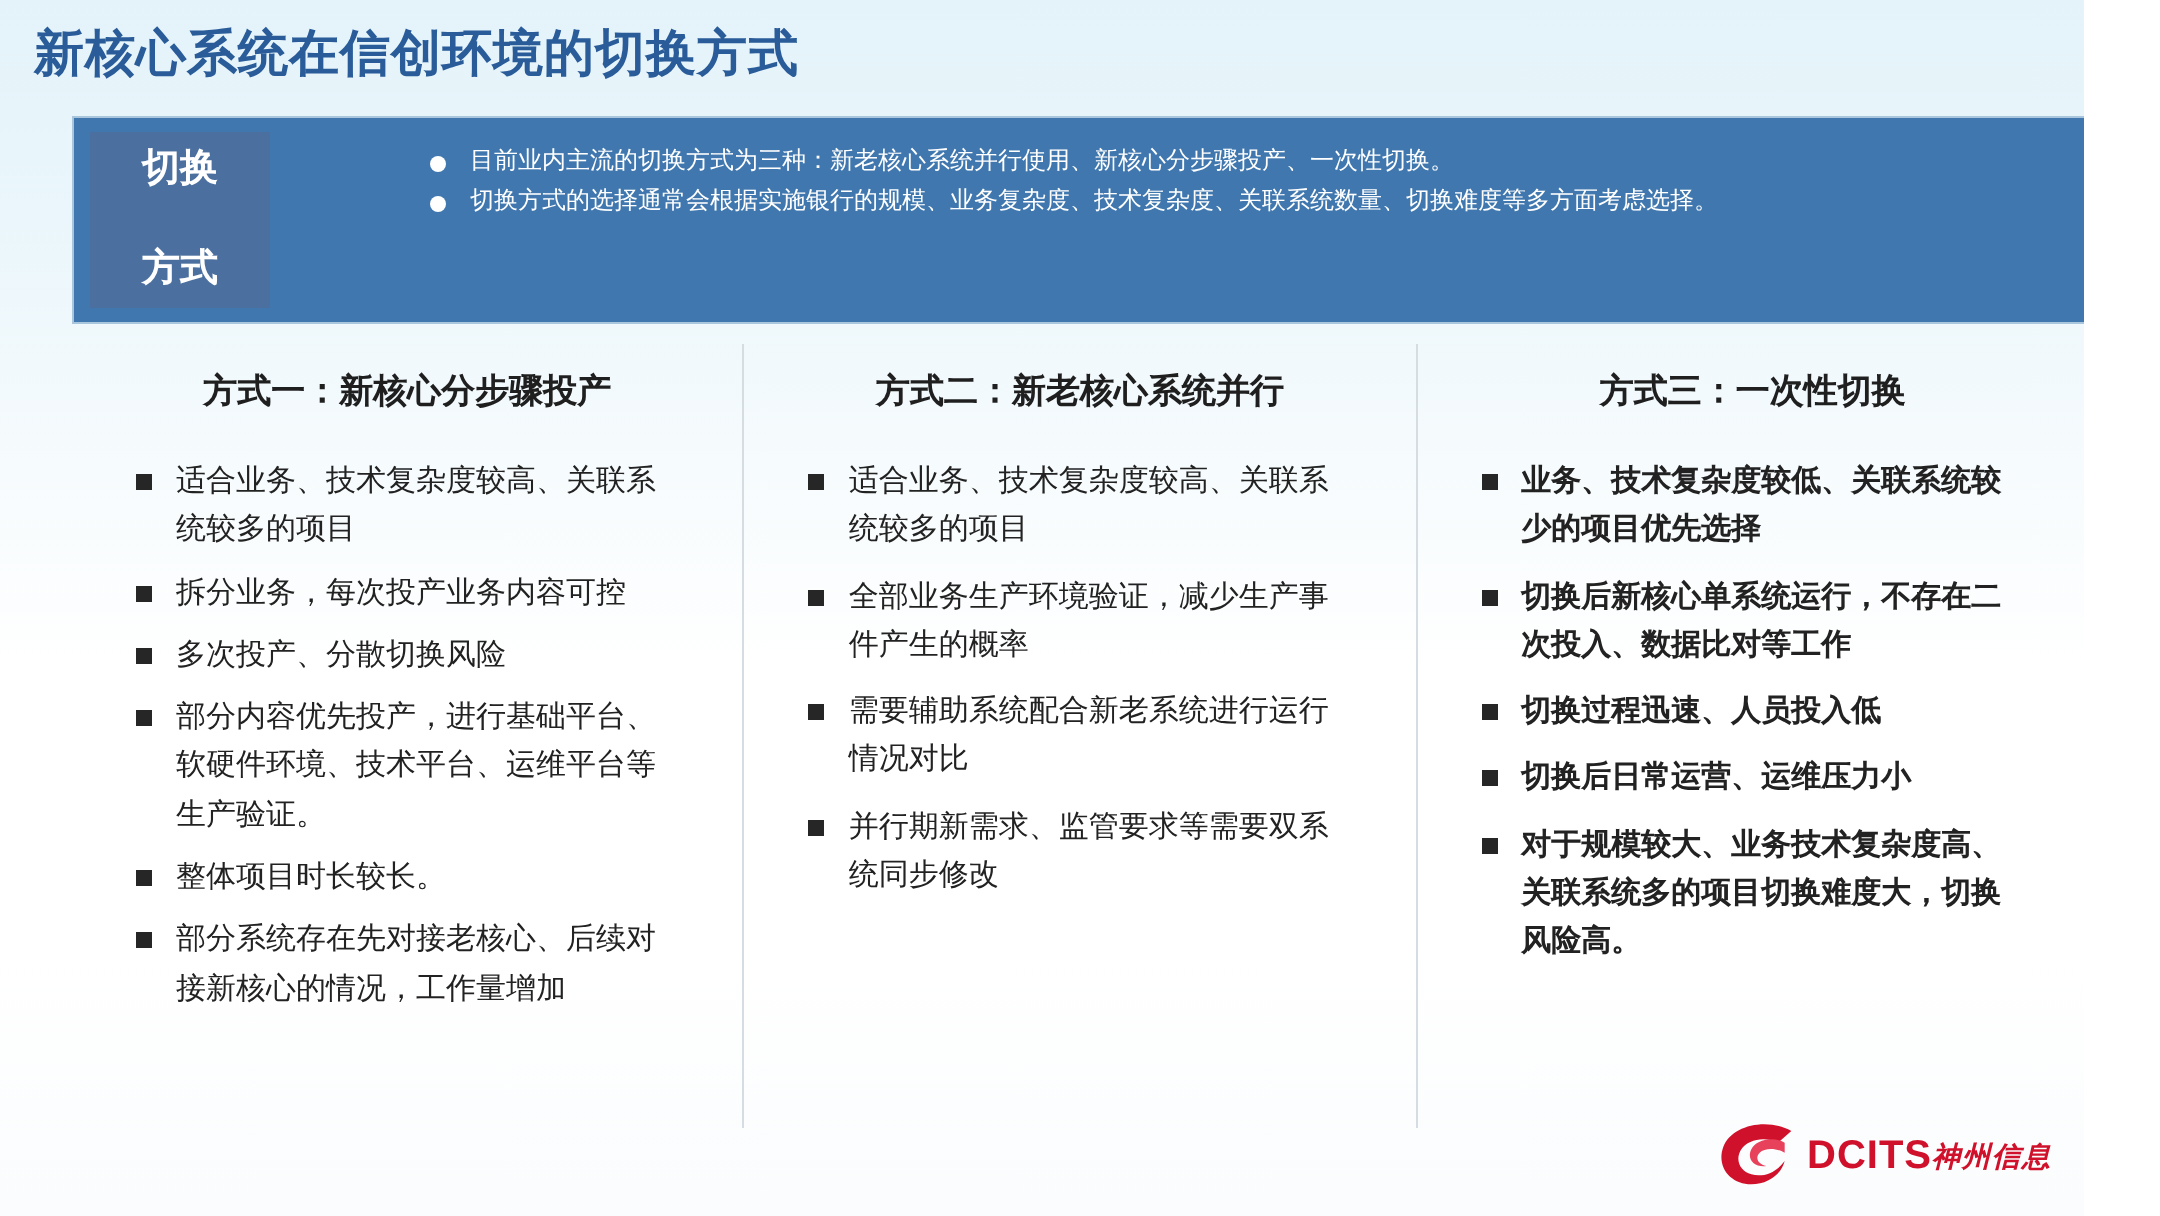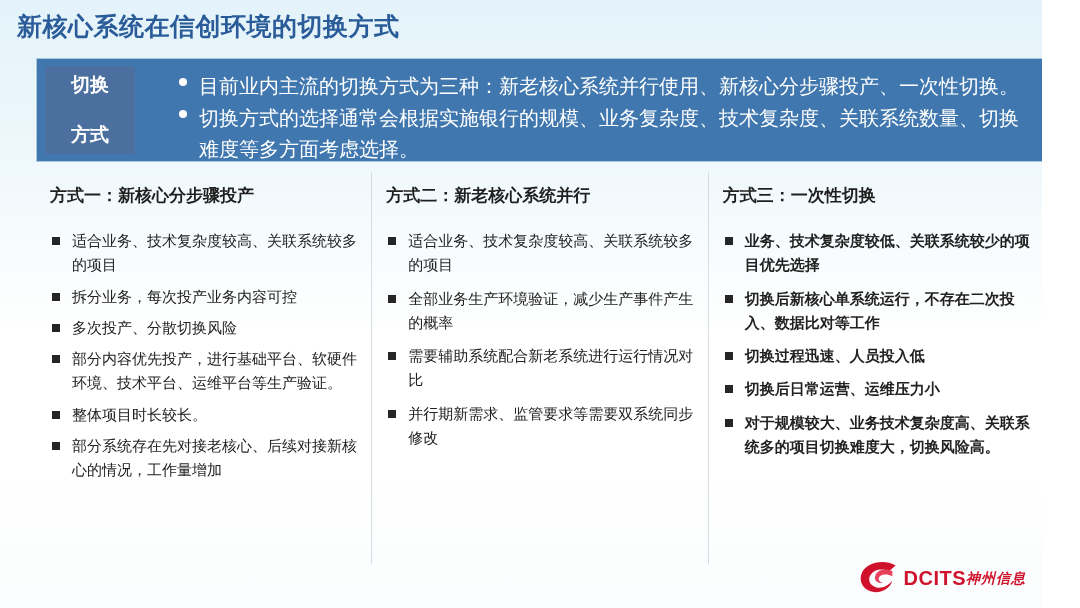--- a/index.html
+++ b/index.html
@@ -43,22 +43,23 @@
     align-items:center;justify-content:center;
     color:#ffffff;font-weight:bold;font-size:19px;
     line-height:1.35;
     flex:0 0 auto;
     gap:24px;
   }
   .banner-body{
     flex:1 1 auto;
     padding:12px 14px 8px 44px;
     color:#ffffff;
-    font-size:20px;
+    font-size:12px;
     line-height:1.52;
+    margin-left:36px;
   }
   .banner-item{
     position:relative;
     padding-left:20px;
     margin-bottom:2px;
   }
   .banner-item .dot{
     position:absolute;left:0;top:7px;
     width:8px;height:8px;border-radius:50%;
     background:#ffffff;
@@ -71,27 +72,27 @@
     display:flex;
   }
   .col{
     position:relative;
     flex:1 1 0;
     padding:0 14px;
     box-sizing:border-box;
   }
   .col + .col{border-left:1px solid #d6dde2;}
   .col-title{
-    text-align:left;
+    text-align:center;
     font-size:17px;font-weight:bold;
     color:#1f1f1f;
     margin:12px 0 22px 0;
     white-space:nowrap;
   }
-  .bullets{list-style:none;margin:0;padding:0;}
+  .bullets{list-style:none;margin:16px;padding:0;}
   .bullets li{
     position:relative;
     padding-left:22px;
     margin-bottom:9px;
     font-size:15px;
     line-height:1.62;
     color:#222222;
   }
   .bullets li .sq{
     position:absolute;left:2px;top:8px;

